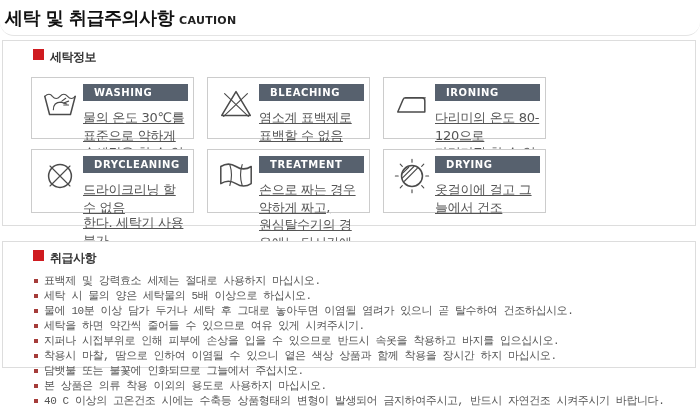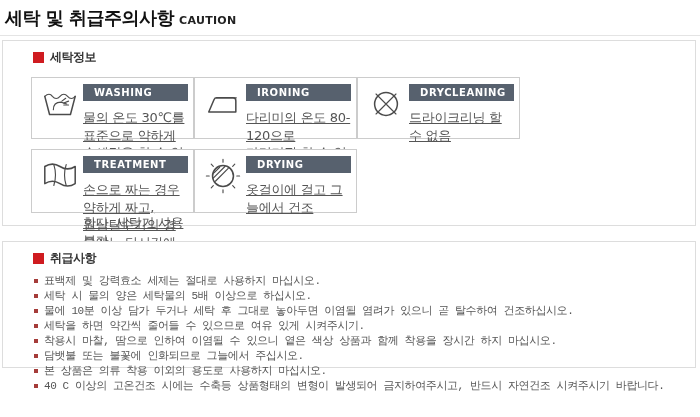--- a/index.html
+++ b/index.html
@@ -1,35 +1,35 @@
 <!DOCTYPE html>
 <html><head>
 <meta charset="utf-8">
 <style>
   * { margin:0; padding:0; box-sizing:border-box; }
   html,body { background:#fff; }
   body { font-family:"DejaVu Sans","Liberation Sans",sans-serif; }
   .page { position:relative; width:700px; height:417px; background:#fff; overflow:hidden; }
 
   
-  .hdr { position:absolute; left:0; top:0; width:700px; height:36px; border-bottom:1px solid #e4e4e4; }
+  .hdr { position:absolute; left:0; top:0; width:700px; height:36px; border-bottom:1px solid #e4e4e4;border-radius:14px; }
   .hdr h1 { position:absolute; left:5px; top:6px; font-size:18px; font-weight:bold; color:#111; letter-spacing:-0.5px; }
   .hdr .en { font-size:11px; font-weight:bold; color:#222; margin-left:5px; letter-spacing:0.3px; }
 
   
   .panel { position:absolute; left:2px; width:694px; border:1px solid #ddd; background:#fff; }
   .panel1 { top:40px; height:186px; }
   .panel2 { top:241px; height:127px; }
 
-  .sec-label { display:flex; align-items:center; padding:8px 0 0 30px; }
+  .sec-label { display:flex; align-items:flex-start; padding:8px 0 0 30px; }
   .red-sq { width:11px; height:11px; background:#cf1b20; display:inline-block; margin-right:6px; }
   .sec-label .txt { font-size:12px; font-weight:bold; color:#333; letter-spacing:-0.5px; }
 
   
-  .grid { margin:11px 0 0 28px; display:grid; grid-template-columns:163px 163px 163px; grid-template-rows:62px 64px; gap:10px 0; }
+  .grid { margin:11px 0 0 28px; display:grid; grid-template-columns:163px 163px 163px; grid-template-rows:62px 64px; gap:10px 13px; }
   .cell { border:1px solid #ccc; background:#fff; display:flex; padding:6px 5px 4px 5px; }
   .icon-box { width:46px; flex:0 0 46px; display:flex; justify-content:center; padding-top:1px; }
   .icon-box svg { width:40px; height:38px; }
   .cell-body { flex:1; min-width:0; }
   .cell-title { background:#57616e; color:#fff; font-size:10px; font-weight:bold; letter-spacing:0.6px; padding:3px 2px 3px 11px; line-height:11px; }
   .cell-desc { margin-top:8px; font-size:13px; color:#555; line-height:1.35; white-space:pre-line; letter-spacing:-0.3px;text-decoration:underline; }
 
   
   .hlist { margin:7px 0 0 31px; list-style:none; }
   .hlist li { position:relative; padding-left:10px; font-size:11px; color:#555; line-height:15px; letter-spacing:-0.4px;font-family:Liberation Mono, monospace; }
@@ -66,20 +66,32 @@
         </div>
         <div class="cell-body">
           <div class="cell-title">WASHING</div>
           <div class="cell-desc">물의 온도 30℃를 표준으로 약하게
 손세탁을 할 수 있다.
 세제의 종류는 중성세제를 사용
 한다. 세탁기 사용 불가</div>
         </div>
       </div>
 
+      <div class="cell">
+        <div class="icon-box">
+          <svg viewBox="0 0 40 40">
+            <path class="st" d="M20 7 L5 32 H35 Z"></path>
+            <path class="thin" d="M8 9 L33 33 M32 9 L7 33"></path>
+          </svg>
+        </div>
+        <div class="cell-body">
+          <div class="cell-title">BLEACHING</div>
+          <div class="cell-desc">염소계 표백제로 표백할 수 없음</div>
+        </div>
+      </div>
 
       <div class="cell">
         <div class="icon-box">
           <svg viewBox="0 0 40 40">
             <path class="st" d="M5 28.5 L10.5 15.5 Q11.3 13.5 13.5 13.5 H30.5 Q33.5 13.5 33.5 16.5 V28.5 Z"></path>
             <path class="thin" d="M13 13.5 H34"></path>
           </svg>
         </div>
         <div class="cell-body">
           <div class="cell-title">IRONING</div>
@@ -136,20 +148,21 @@
   <div class="panel panel2">
     <div class="sec-label">
       <span class="red-sq"></span>
       <span class="txt">취급사항</span>
     </div>
     <ul class="hlist">
       <li>표백제 및 강력효소 세제는 절대로 사용하지 마십시오.</li>
       <li>세탁 시 물의 양은 세탁물의 5배 이상으로 하십시오.</li>
       <li>물에 10분 이상 담가 두거나 세탁 후 그대로 놓아두면 이염될 염려가 있으니 곧 탈수하여 건조하십시오.</li>
       <li>세탁을 하면 약간씩 줄어들 수 있으므로 여유 있게 시켜주시기.</li>
+      <li>지퍼나 시접부위로 인해 피부에 손상을 입을 수 있으므로 반드시 속옷을 착용하고 바지를 입으십시오.</li>
       <li>착용시 마찰, 땀으로 인하여 이염될 수 있으니 옅은 색상 상품과 함께 착용을 장시간 하지 마십시오.</li>
       <li>담뱃불 또는 불꽃에 인화되므로 그늘에서 주십시오.</li>
       <li>본 상품은 의류 착용 이외의 용도로 사용하지 마십시오.</li>
       <li>40 C 이상의 고온건조 시에는 수축등 상품형태의 변형이 발생되어 금지하여주시고, 반드시 자연건조 시켜주시기 바랍니다.</li>
     </ul>
   </div>
 
 </div>
 
 </body></html>

